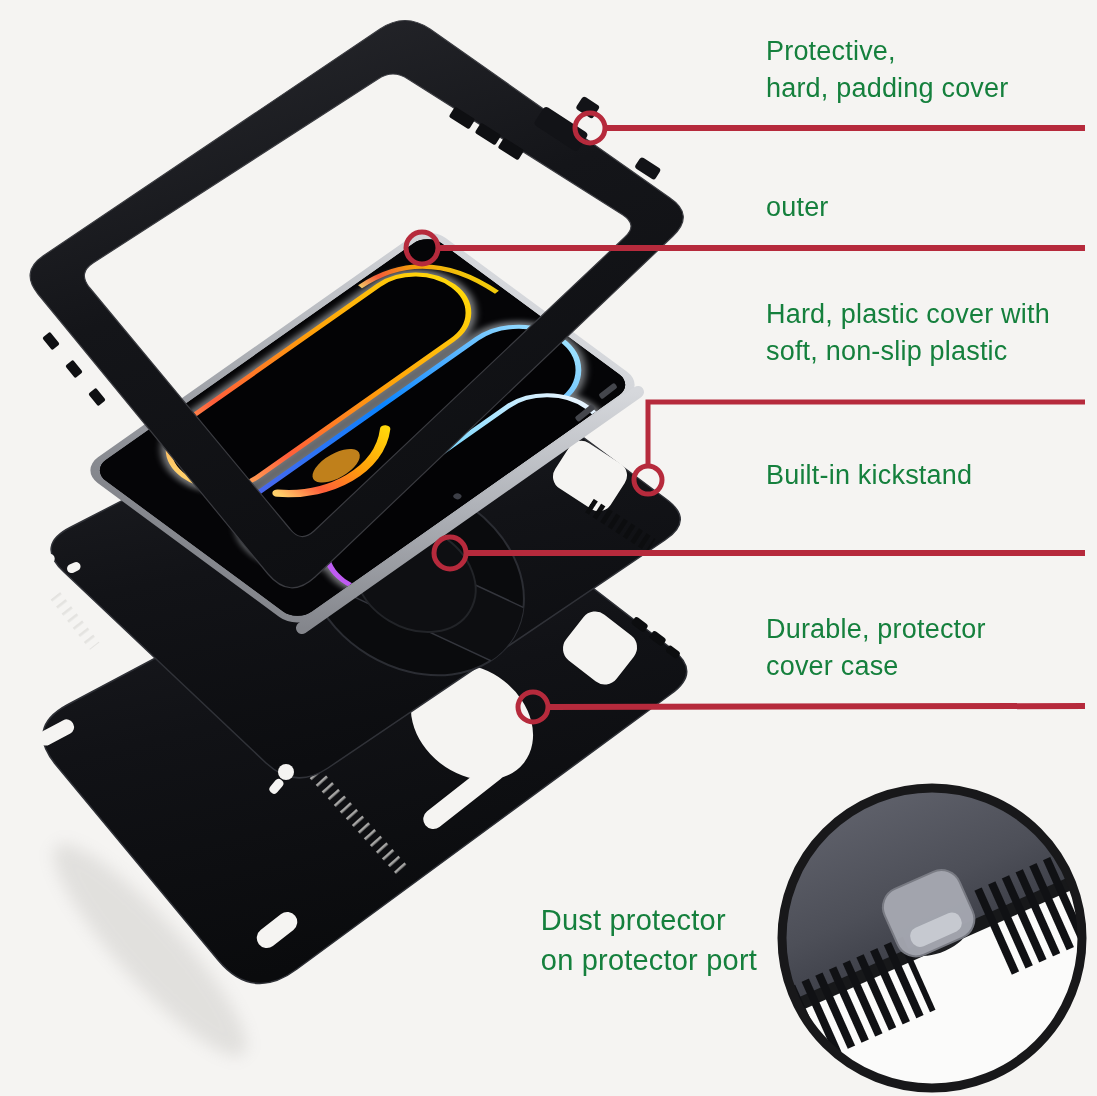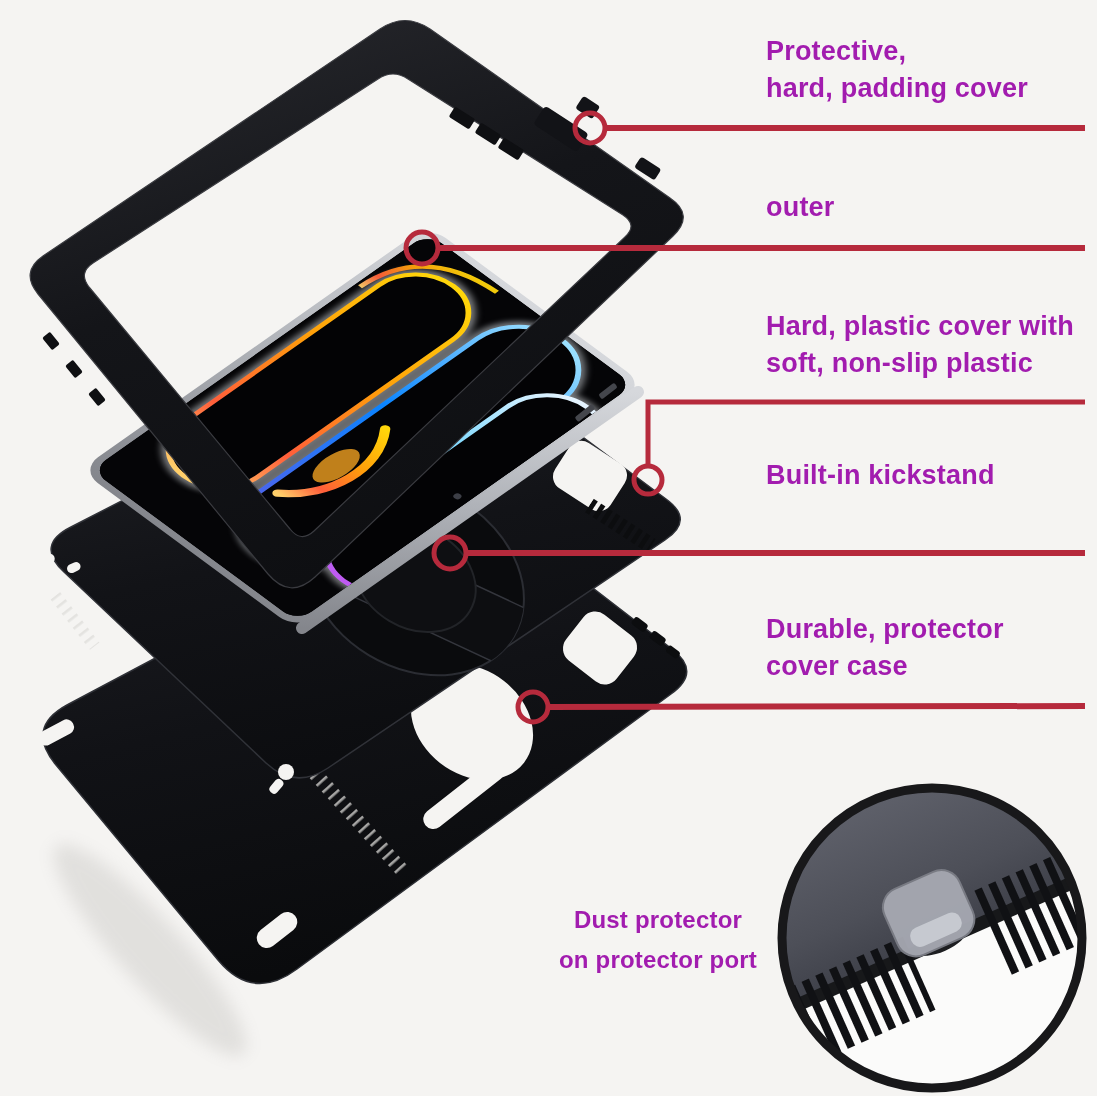--- a/index.html
+++ b/index.html
@@ -1,23 +1,23 @@
 <!DOCTYPE html>
 <html><head>
 <meta charset="utf-8">
 <style>
   html,body{margin:0;padding:0;background:#f5f4f2;}
   .stage{position:relative;width:1097px;height:1096px;overflow:hidden;
          font-family:"Liberation Sans","DejaVu Sans",sans-serif;background:#f5f4f2;}
   .stage svg{position:absolute;left:0;top:0;}
-  .label{position:absolute;color:#a21caf;font-size:27px;line-height:37px;
-         letter-spacing:.2px;font-weight:700;white-space:nowrap;}
+  .label{position:absolute;color:#15803d;font-size:27px;line-height:37px;
+         letter-spacing:.2px;font-weight:400;white-space:nowrap;}
   .label span{display:block;}
   .label span:empty{display:none;}
-  .label.right{text-align:center;font-size:24px;line-height:40px;}
+  .label.right{text-align:left;font-size:29px;line-height:40px;}
 </style>
 </head>
 <body>
 
 <div class="stage">
 
 <svg width="1097" height="1096" viewBox="0 0 1097 1096">
   <defs>
     <linearGradient id="frameGrad" x1="0" y1="0" x2="0.4" y2="1">
       <stop offset="0" stop-color="#2a2b30"></stop>
@@ -217,21 +217,21 @@
 </svg>
 
 <div class="label" style="left:766px;top:33px">
   <span>Protective,</span>
   <span>hard, padding cover</span>
 </div>
 <div class="label" style="left:766px;top:189px">
   <span>outer</span>
 
 </div>
-<div class="label" style="left:766px;top:308px">
+<div class="label" style="left:766px;top:296px">
   <span>Hard, plastic cover with</span>
   <span>soft, non-slip plastic</span>
 </div>
 <div class="label" style="left:766px;top:457px">
   <span>Built-in kickstand</span>
 </div>
 <div class="label" style="left:766px;top:611px">
   <span>Durable, protector</span>
   <span>cover case</span>
 </div>

